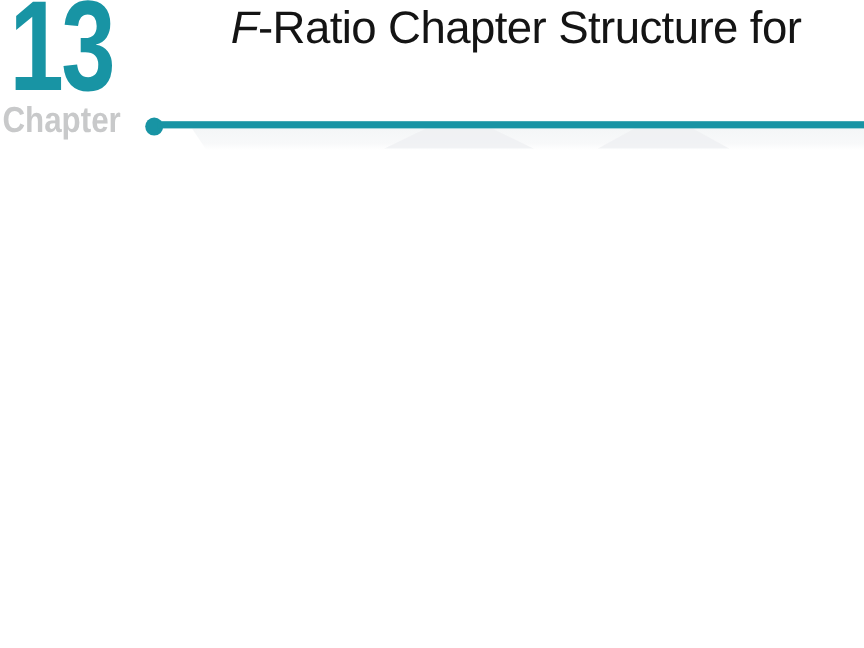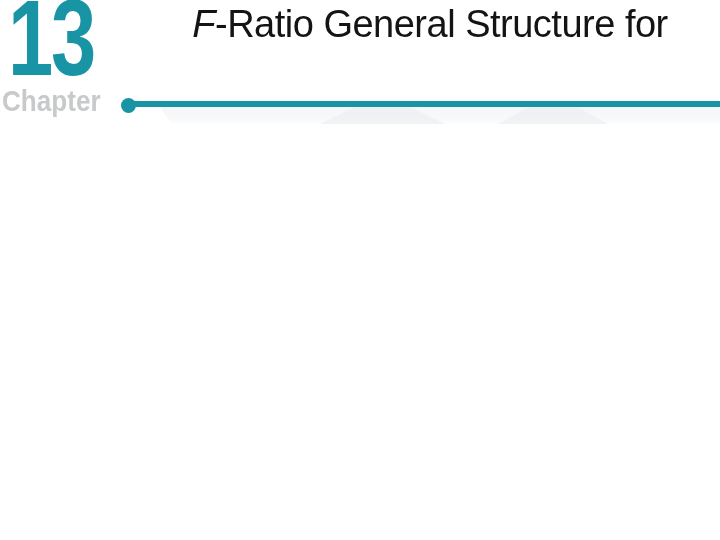--- a/index.html
+++ b/index.html
@@ -120,20 +120,20 @@
   <div class="wm-trap wm-trap-1"></div>
   <div class="wm-trap wm-trap-2"></div>
 
   <div class="chapter-block">
     <div class="chapter-number" style="color: rgb(24, 148, 164);">13</div>
     <div class="chapter-label" style="color: rgb(200, 201, 202);">Chapter</div>
   </div>
 
   <div class="title-block" style="color: rgb(20, 20, 20);">
     <div>
-      <span class="title-italic">F</span><span>-Ratio General Structure for</span>
+      <span class="title-italic">F</span><span>-Ratio Chapter Structure for</span>
     </div>
   </div>
 
   <div class="divider-dot" style="background: rgb(24, 148, 164);"></div>
   <div class="divider-line" style="background: rgb(24, 148, 164);"></div>
 
 </div>
 
 </body></html>

